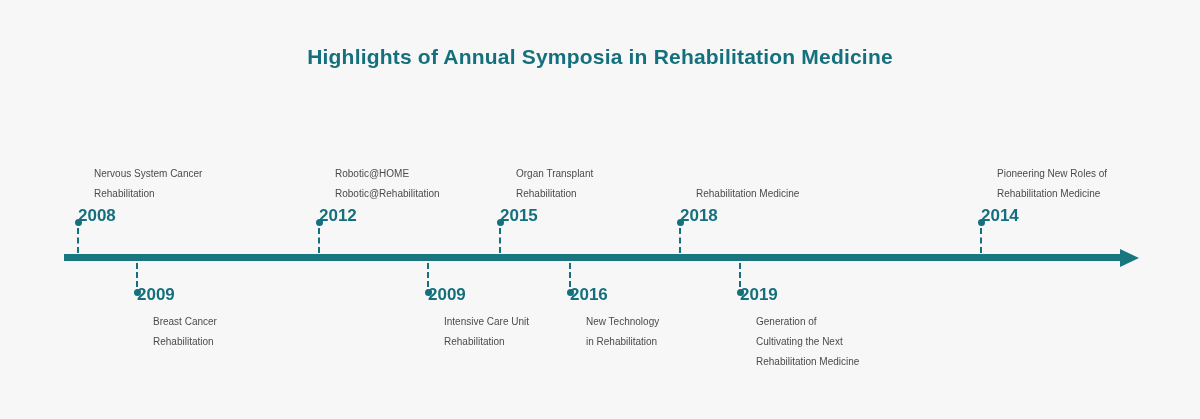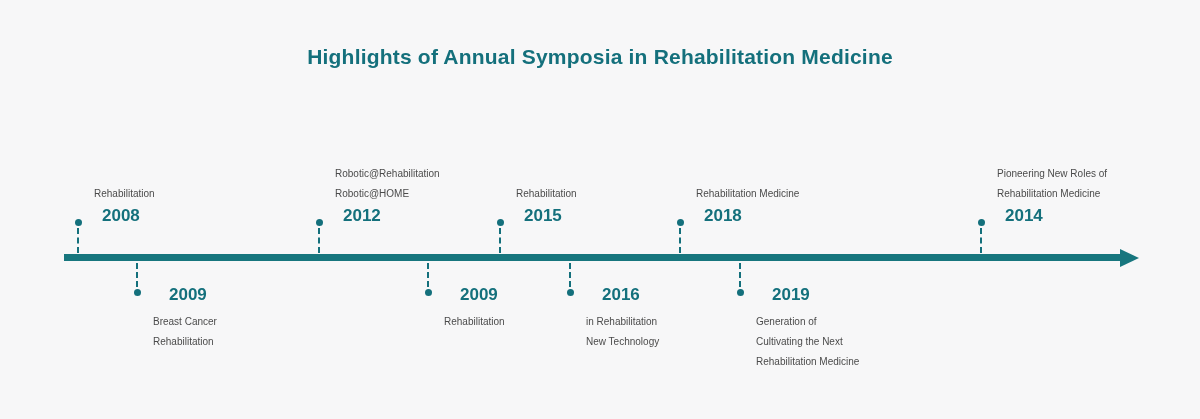--- a/index.html
+++ b/index.html
@@ -49,29 +49,29 @@
     left: -1px;
     width: 0;
     border-left: 2px dashed var(--accent, #14707C);
   }
   .event.above .dot  { top: 219px; }
   .event.above .dash { top: 228px; height: 25px; }
   .event.below .dash { top: 263px; height: 24px; }
   .event.below .dot  { top: 289px; }
   .year {
     position: absolute;
-    left: 24px;
+    left: 0;
     font-size: 17px;
     font-weight: 700;
     color: var(--accent, #14707C);
     white-space: nowrap;
     text-align: right;
   }
   .event.above .year { top: 206px; }
-  .event.below .year { top: 285px; margin-left: 8px; }
+  .event.below .year { top: 285px; }
   .desc {
     position: absolute;
     left: 16px;
     font-size: 10px;
     font-weight: 400;
     line-height: 20px;
     color: var(--text, #4B4B4B);
     white-space: nowrap;
   }
   .event.above .desc { bottom: 215px; }
@@ -83,64 +83,67 @@
 <div class="canvas">
   <h1 class="title">Highlights of Annual Symposia in Rehabilitation Medicine</h1>
   <div class="bar"></div>
   <div class="arrowhead"></div>
   <div id="events">
       <div class="event above" style="left: 78px;">
         <span class="dot"></span>
         <span class="dash"></span>
         <div class="year">2008</div>
         <div class="desc">
+          <div>Nervous System Cancer</div>
           <div>Rehabilitation</div>
         </div>
       </div>
       <div class="event below" style="left: 137px;">
         <span class="dot"></span>
         <span class="dash"></span>
         <div class="year">2009</div>
         <div class="desc">
           <div>Breast Cancer</div>
           <div>Rehabilitation</div>
         </div>
       </div>
       <div class="event above" style="left: 319px;">
         <span class="dot"></span>
         <span class="dash"></span>
         <div class="year">2012</div>
         <div class="desc">
+          <div>Robotic@HOME</div>
           <div>Robotic@Rehabilitation</div>
-          <div>Robotic@HOME</div>
         </div>
       </div>
       <div class="event below" style="left: 428px;">
         <span class="dot"></span>
         <span class="dash"></span>
         <div class="year">2009</div>
         <div class="desc">
+          <div>Intensive Care Unit</div>
           <div>Rehabilitation</div>
         </div>
       </div>
       <div class="event above" style="left: 500px;">
         <span class="dot"></span>
         <span class="dash"></span>
         <div class="year">2015</div>
         <div class="desc">
+          <div>Organ Transplant</div>
           <div>Rehabilitation</div>
         </div>
       </div>
       <div class="event below" style="left: 570px;">
         <span class="dot"></span>
         <span class="dash"></span>
         <div class="year">2016</div>
         <div class="desc">
+          <div>New Technology</div>
           <div>in Rehabilitation</div>
-          <div>New Technology</div>
         </div>
       </div>
       <div class="event above" style="left: 680px;">
         <span class="dot"></span>
         <span class="dash"></span>
         <div class="year">2018</div>
         <div class="desc">
           <div>Rehabilitation Medicine</div>
         </div>
       </div>

